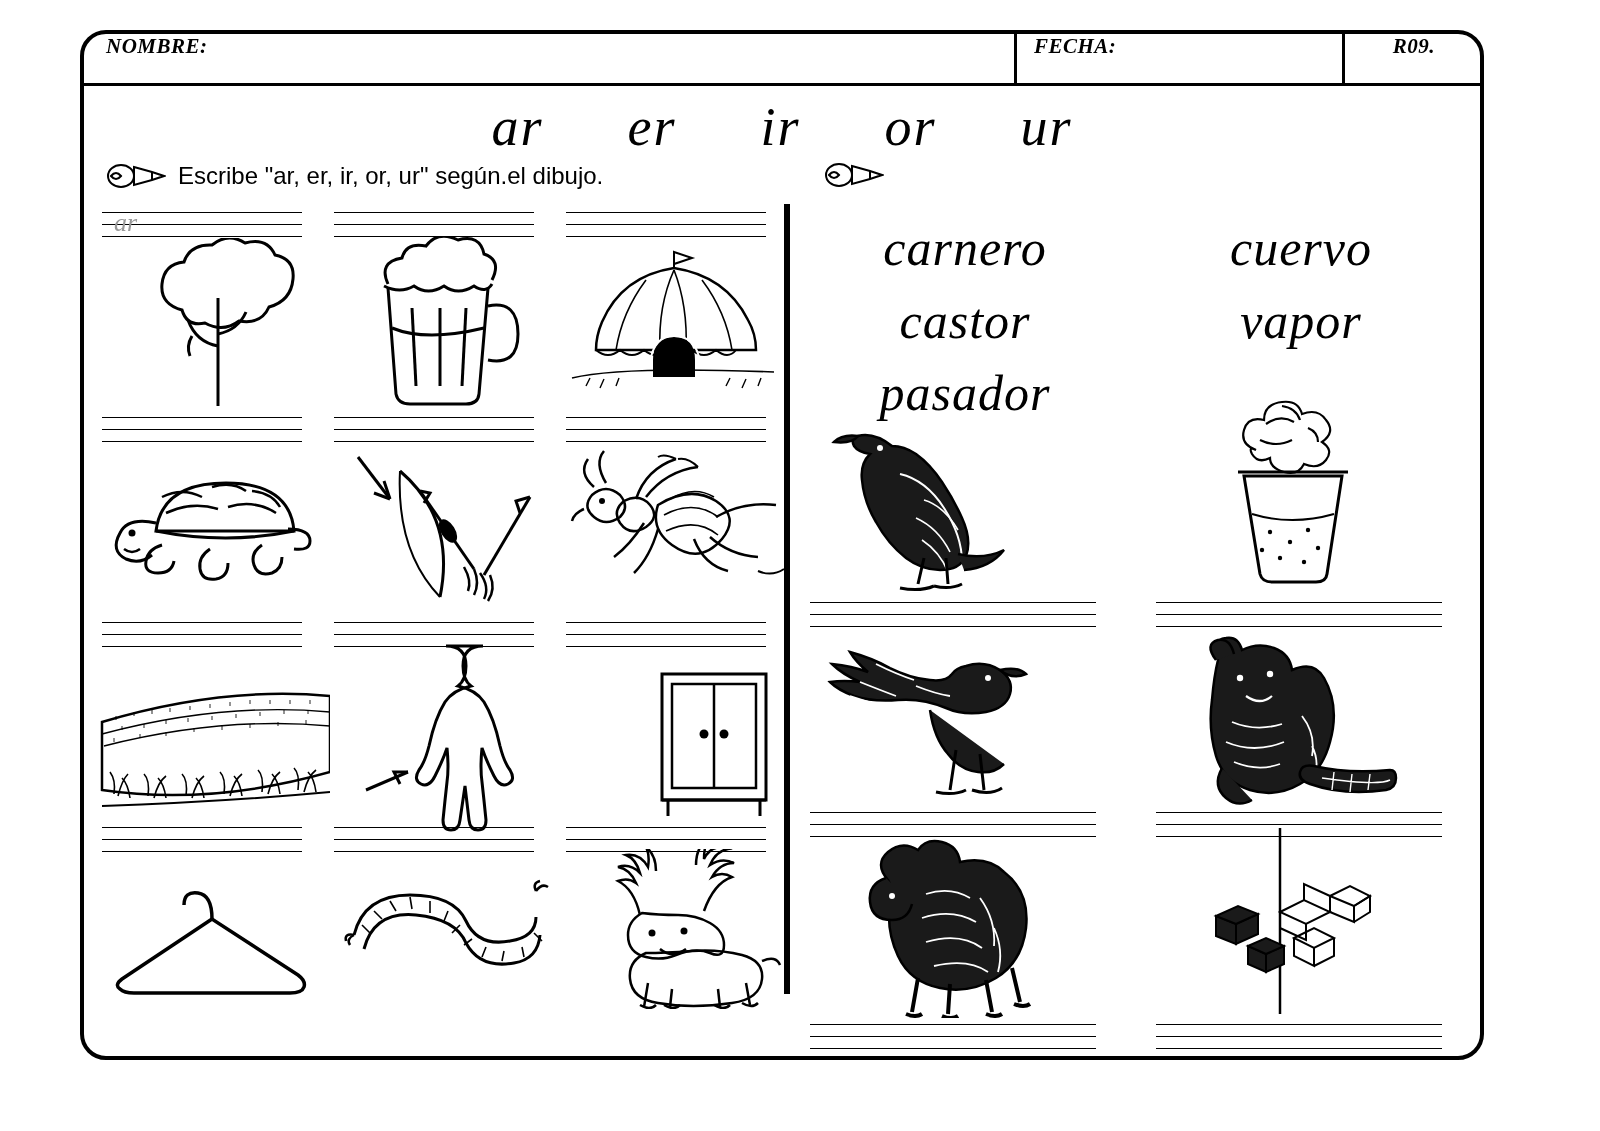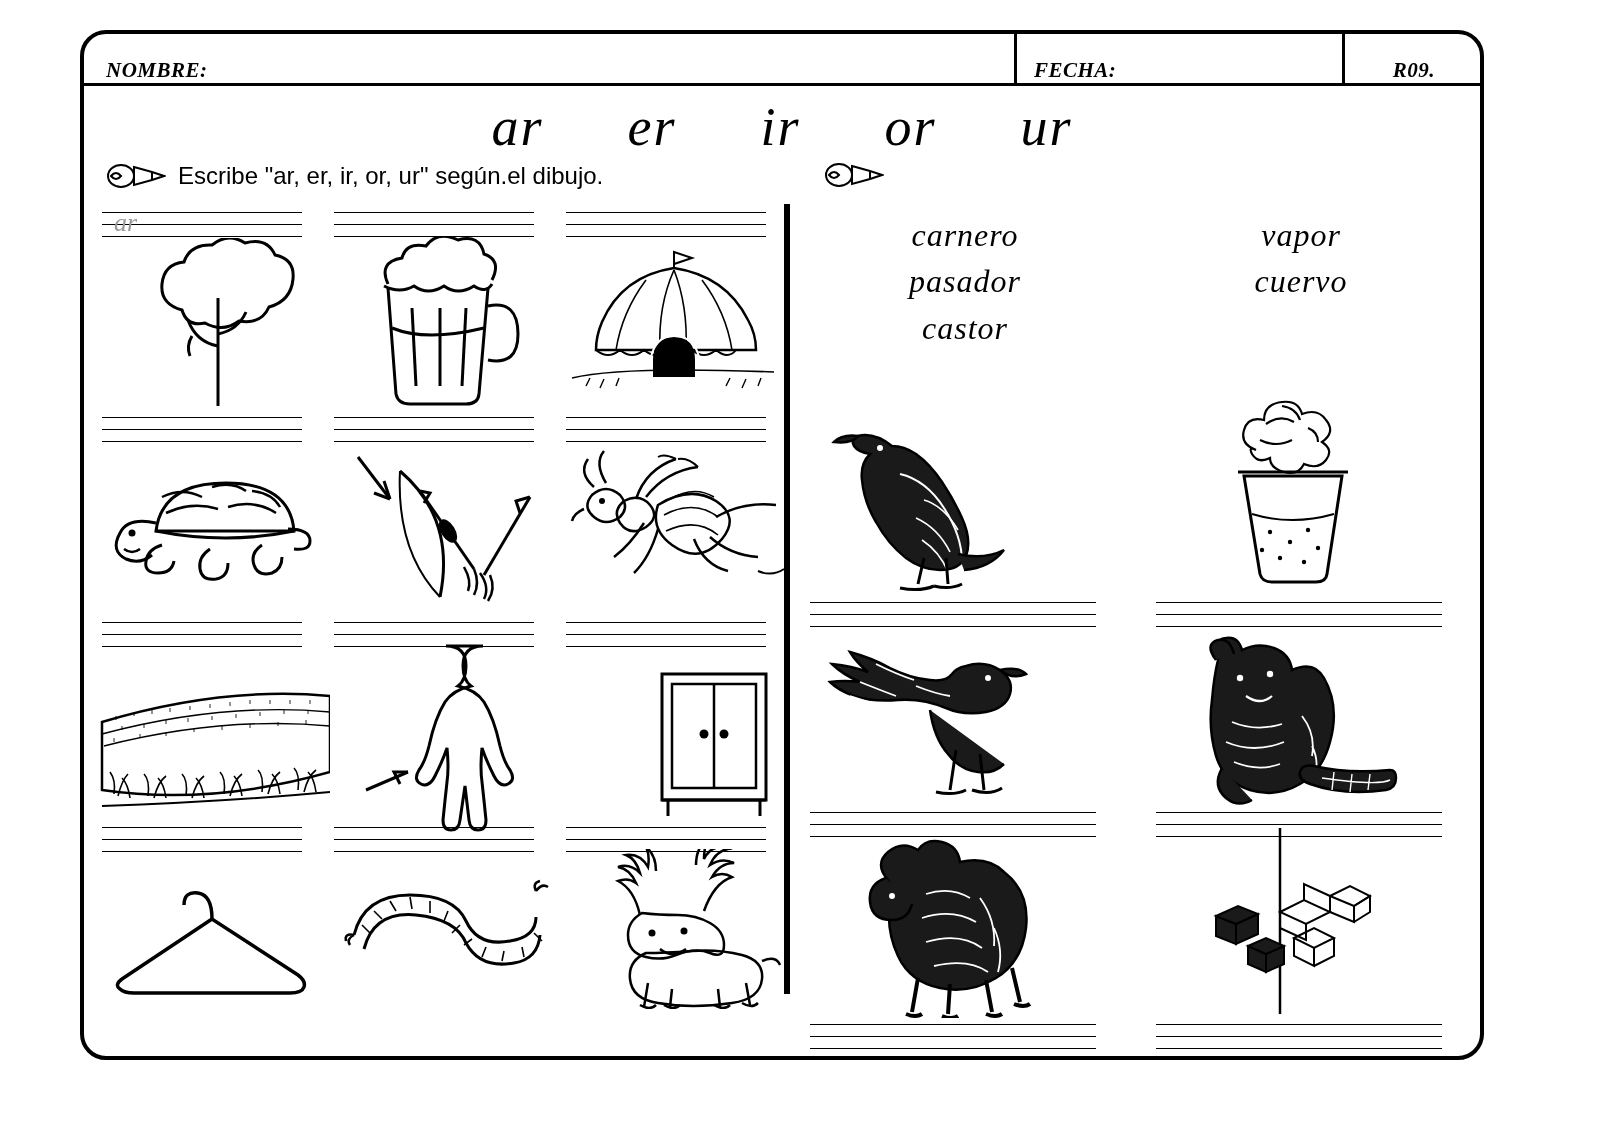--- a/index.html
+++ b/index.html
@@ -10,21 +10,21 @@
   .sheet{
     position:absolute;left:80px;top:30px;width:1404px;height:1030px;
     border:4px solid #000;border-radius:26px;box-sizing:border-box;
   }
 
   
   .hdr{
     position:absolute;left:0;top:0;width:100%;height:52px;
     border-bottom:3px solid #000;box-sizing:border-box;
   }
-  .hdr .cell{position:absolute;top:0;height:100%;display:flex;align-items:flex-end;}
+  .hdr .cell{position:absolute;top:0;height:100%;display:flex;align-items:flex-start;}
   .hdr .nombre{left:22px;}
   .hdr .fecha{left:950px;}
   .hdr .code{left:1270px;justify-content:center;width:120px;}
   .hdr .vline{position:absolute;top:0;height:100%;width:3px;background:#000;}
   .hdr .v1{left:930px;}
   .hdr .v2{left:1258px;}
   .hdr-label{
     font-family:"Liberation Serif",serif;font-style:italic;font-weight:bold;
     font-size:21px;letter-spacing:.5px;
   }
@@ -64,21 +64,21 @@
     position:absolute;left:12px;top:-4px;font-family:"Liberation Serif",serif;
     font-style:italic;font-size:26px;color:#999;
   }
   .art{position:absolute;}
   .art svg{display:block;}
 
   
   .right-wrap{position:absolute;left:716px;top:178px;width:670px;height:790px;}
   .wordcol{position:absolute;top:0;width:330px;text-align:center;}
   .word{
-    font-family:"Liberation Serif",serif;font-style:italic;font-size:32px;
+    font-family:"Liberation Serif",serif;font-style:italic;font-size:50px;
     line-height:1.45;letter-spacing:1px;
   }
   .rrules{position:absolute;width:286px;height:26px;}
   .rrules .r{position:absolute;left:0;width:100%;height:0;border-top:1.6px solid #000;}
   .rrules .r1{top:0px;}
   .rrules .r2{top:12px;}
   .rrules .r3{top:24px;}
 </style>
 </head>
 <body>
@@ -381,27 +381,27 @@
             <path d="M176 112 q14 -6 18 4" fill="none" stroke="#000" stroke-width="2.5"></path>
           </svg>
         </div>
       </div>
     </div>
 
     <div class="right-wrap">
 
       <div class="wordcol" style="left:0px;">
         <div class="word">carnero</div>
+        <div class="word">castor</div>
         <div class="word">pasador</div>
-        <div class="word">castor</div>
       </div>
 
       <div class="wordcol" style="left:336px;">
+        <div class="word">cuervo</div>
         <div class="word">vapor</div>
-        <div class="word">cuervo</div>
       </div>
 
       <div class="art" style="left:28px;top:196px;">
         <svg width="190" height="190" viewBox="0 0 190 190">
           <path d="M64 38 q-18 -14 -34 -10 q-8 2 -4 10 q4 6 16 8 q-10 10 -8 26 q2 22 14 42 q12 22 30 36 q16 12 34 12 q20 0 26 -14 q6 -16 -4 -38 q-8 -18 -20 -36 q-12 -18 -26 -28 q-12 -8 -24 -8 z" fill="#1a1a1a" stroke="#000" stroke-width="2.5"></path>
           <path d="M30 28 q-16 -2 -24 6 q18 2 24 -6 z" fill="#1a1a1a" stroke="#000" stroke-width="2.5"></path>
           <circle cx="52" cy="40" r="3" fill="#fff"></circle>
           <path d="M72 66 q26 6 44 34 q18 28 18 54" fill="none" stroke="#fff" stroke-width="2"></path>
           <path d="M96 92 q20 6 34 30 M88 110 q22 10 34 34 M94 132 q18 12 26 32" fill="none" stroke="#fff" stroke-width="1.6"></path>
           <path d="M130 146 q26 6 46 -4 q-14 18 -40 20" fill="#1a1a1a" stroke="#000" stroke-width="2.5"></path>

